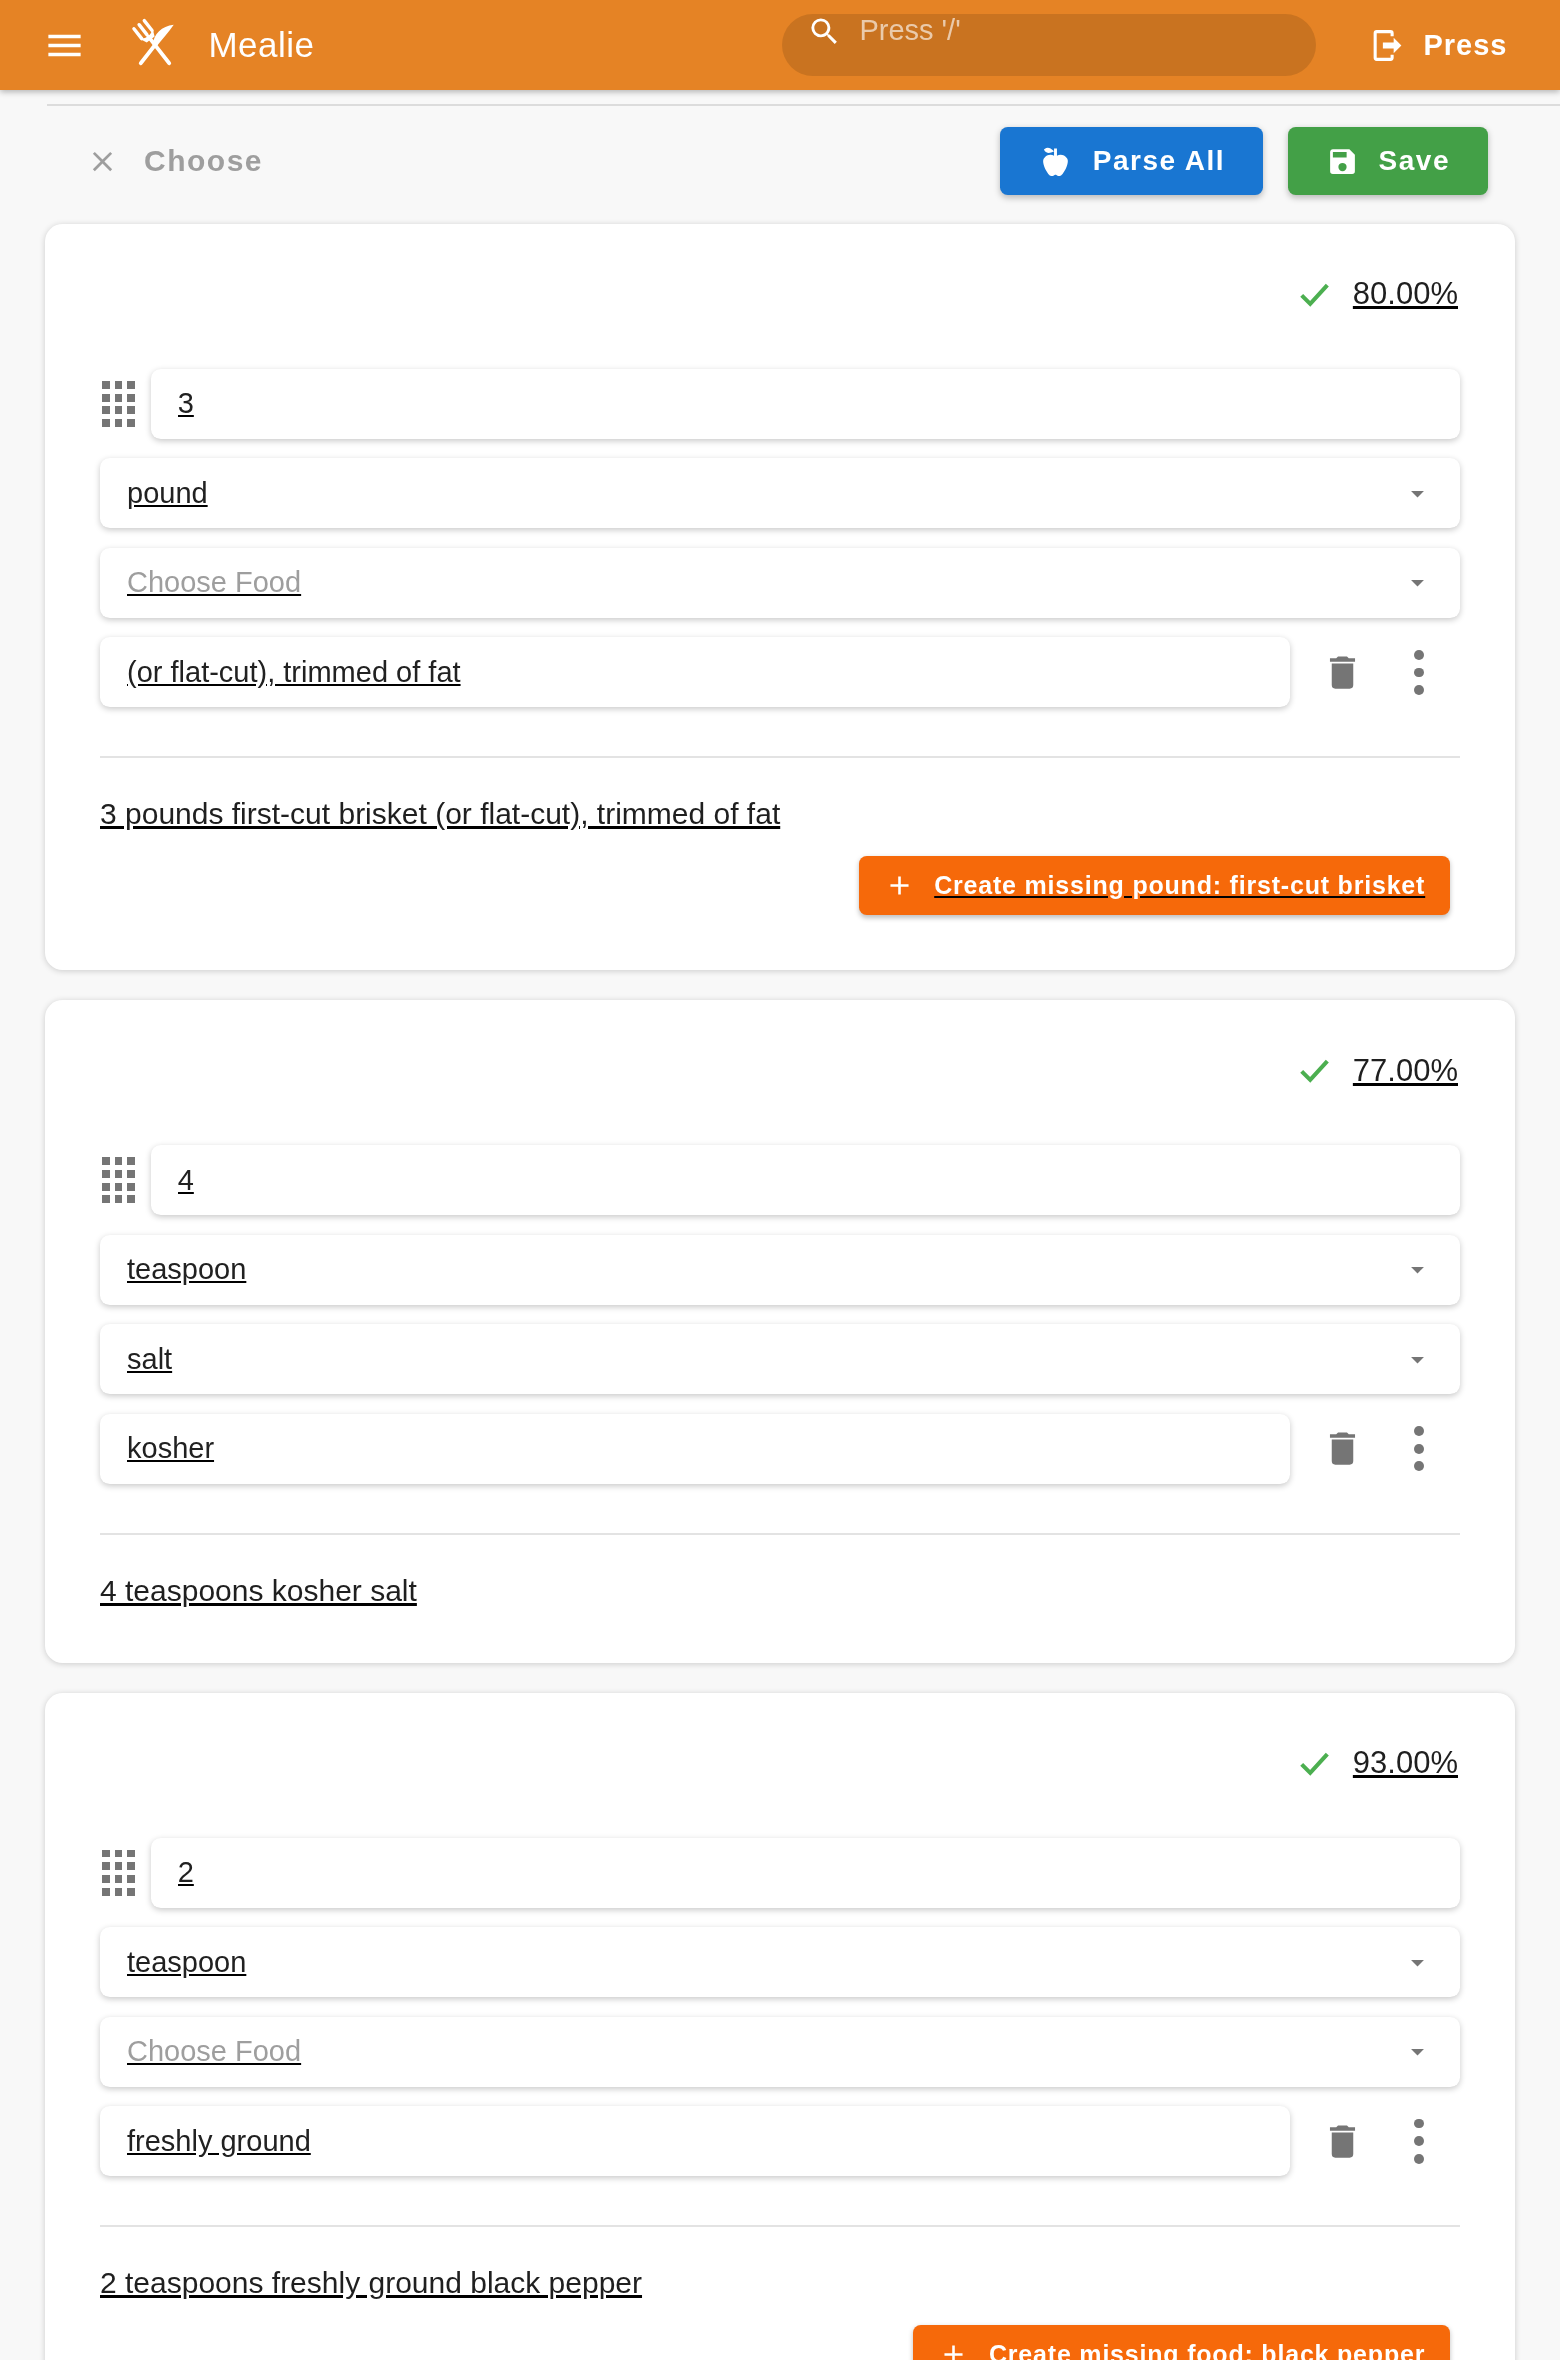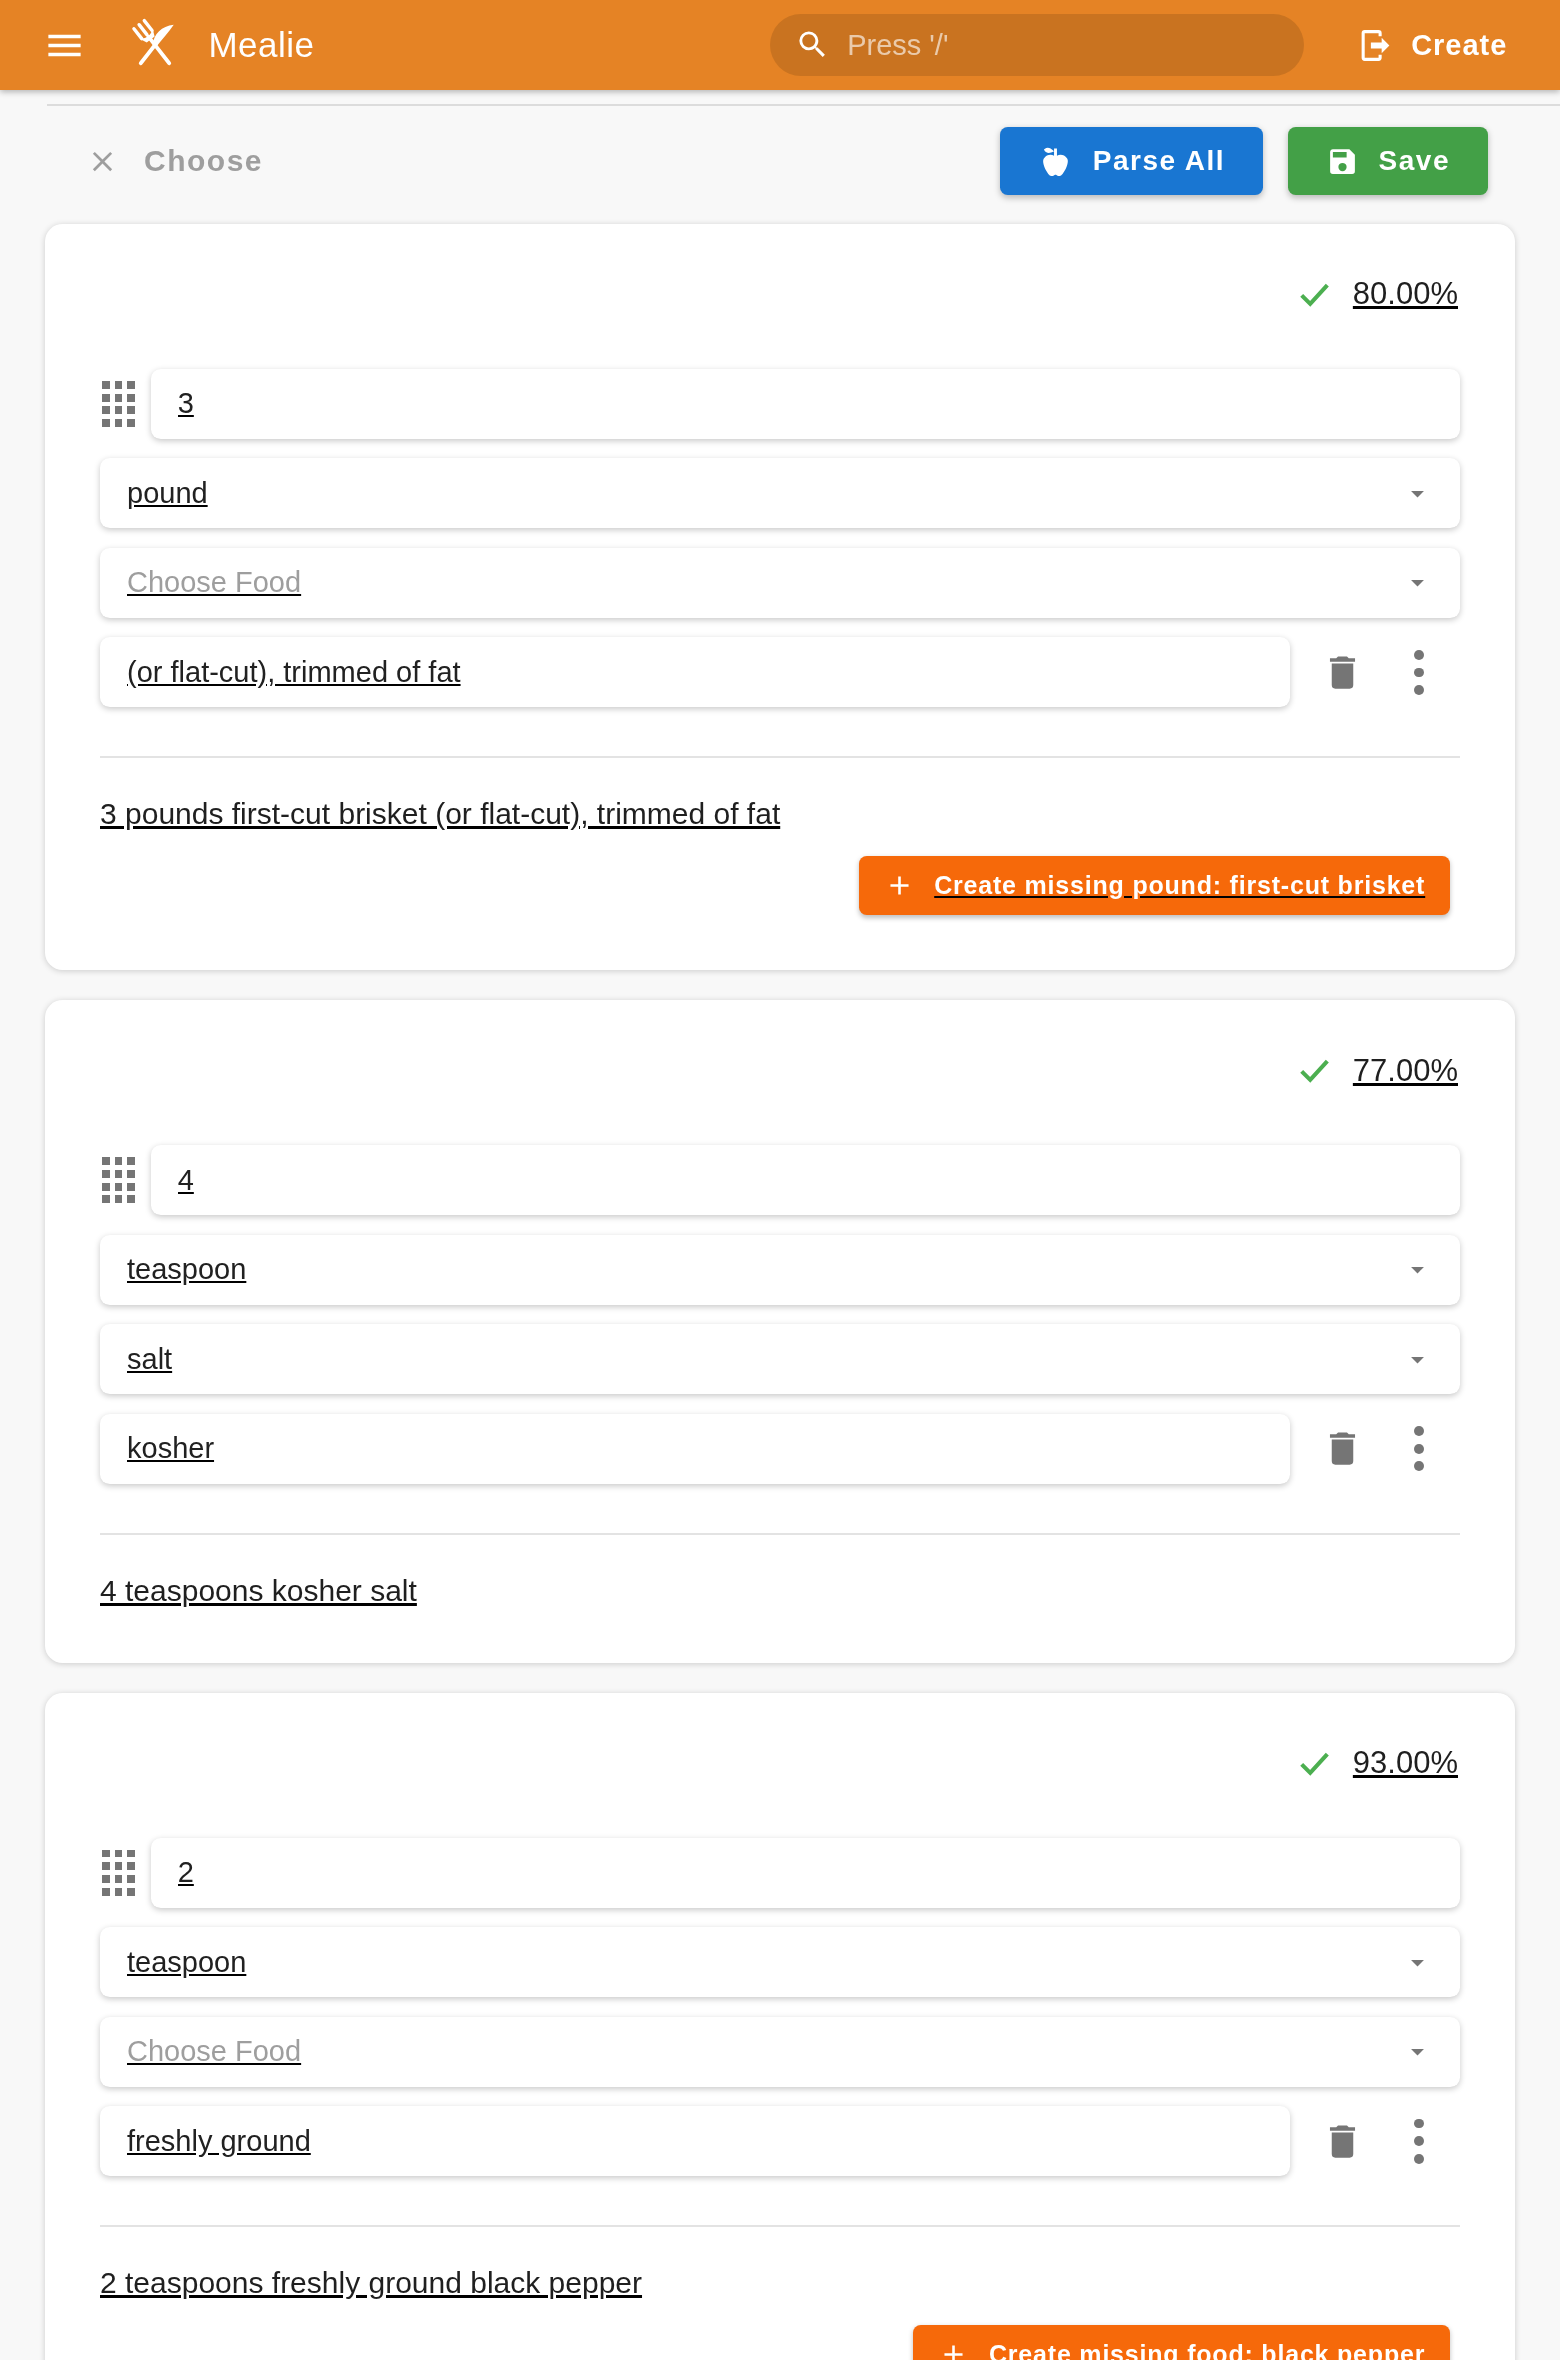--- a/index.html
+++ b/index.html
@@ -8,22 +8,22 @@
 
   
   .appbar { height:90px; background:var(--header-bg,#E58325);
     display:flex; align-items:center; padding:0 37px;
     box-shadow:0 2px 5.9px rgba(0,0,0,0.28); position:relative; z-index:5; }
   .appbar .menu-btn { width:55px; height:55px; display:flex; align-items:center;
     justify-content:center; cursor:pointer; border:none; background:transparent; }
   .appbar .logo { width:60px; height:60px; margin-left:33px; }
   .appbar .title { color:#fff; font-size:35px; font-weight:400; margin-left:23.4px; letter-spacing:0.5px; }
   .search-pill { margin-left:auto; width:534px; height:62px; border-radius:31px;
-    background:var(--search-pill,#C97320); display:flex; align-items:flex-end;
-    padding:14px 25px; cursor:text; }
+    background:var(--search-pill,#C97320); display:flex; align-items:flex-start;
+    padding:0 25px; cursor:text; }
   .search-pill input { background:transparent; border:none; outline:none;
     color:#fff; font-size:29px; margin-left:17.6px; width:390px;
     font-family:"Liberation Sans", sans-serif; }
   .search-pill input::placeholder { color:rgba(255,255,255,0.62); }
   .logout-btn { display:flex; align-items:center; gap:17.6px; margin-left:53px; margin-right:15.6px;
     background:transparent; border:none; color:#fff; font-size:29px; font-weight:700;
     letter-spacing:1px; cursor:pointer; font-family:"Liberation Sans", sans-serif; }
 
   
   main { padding-top:13.7px; }
@@ -108,21 +108,21 @@
     <svg width="35" height="35" viewBox="0 0 24 24">
         <path fill="#fff" d="M9.5,3A6.5,6.5 0 0,1 16,9.5C16,11.11 15.41,12.59 14.44,13.73L14.71,14H15.5L20.5,19L19,20.5L14,15.5V14.71L13.73,14.44C12.59,15.41 11.11,16 9.5,16A6.5,6.5 0 0,1 3,9.5A6.5,6.5 0 0,1 9.5,3M9.5,5C7,5 5,7 5,9.5C5,12 7,14 9.5,14C12,14 14,12 14,9.5C14,7 12,5 9.5,5Z"></path>
       </svg>
     <input placeholder="Press '/'" style="">
   </div>
 
   <button class="logout-btn">
     <svg width="37" height="37" viewBox="0 0 24 24">
         <path fill="#fff" d="M16,17V14H9V10H16V7L21,12L16,17M14,2A2,2 0 0,1 16,4V6H14V4H5V20H14V18H16V20A2,2 0 0,1 14,22H5A2,2 0 0,1 3,20V4A2,2 0 0,1 5,2H14Z"></path>
       </svg>
-    <span>Create</span>
+    <span>Press</span>
   </button>
 </header>
 
 <main>
   <hr class="header-divider">
 
   <div class="toolbar">
     <button class="cancel-btn">
       <svg width="33" height="33" viewBox="0 0 24 24">
           <path fill="#9E9E9E" d="M19,6.41L17.59,5L12,10.59L6.41,5L5,6.41L10.59,12L5,17.59L6.41,19L12,13.41L17.59,19L19,17.59L13.41,12L19,6.41Z"></path>

